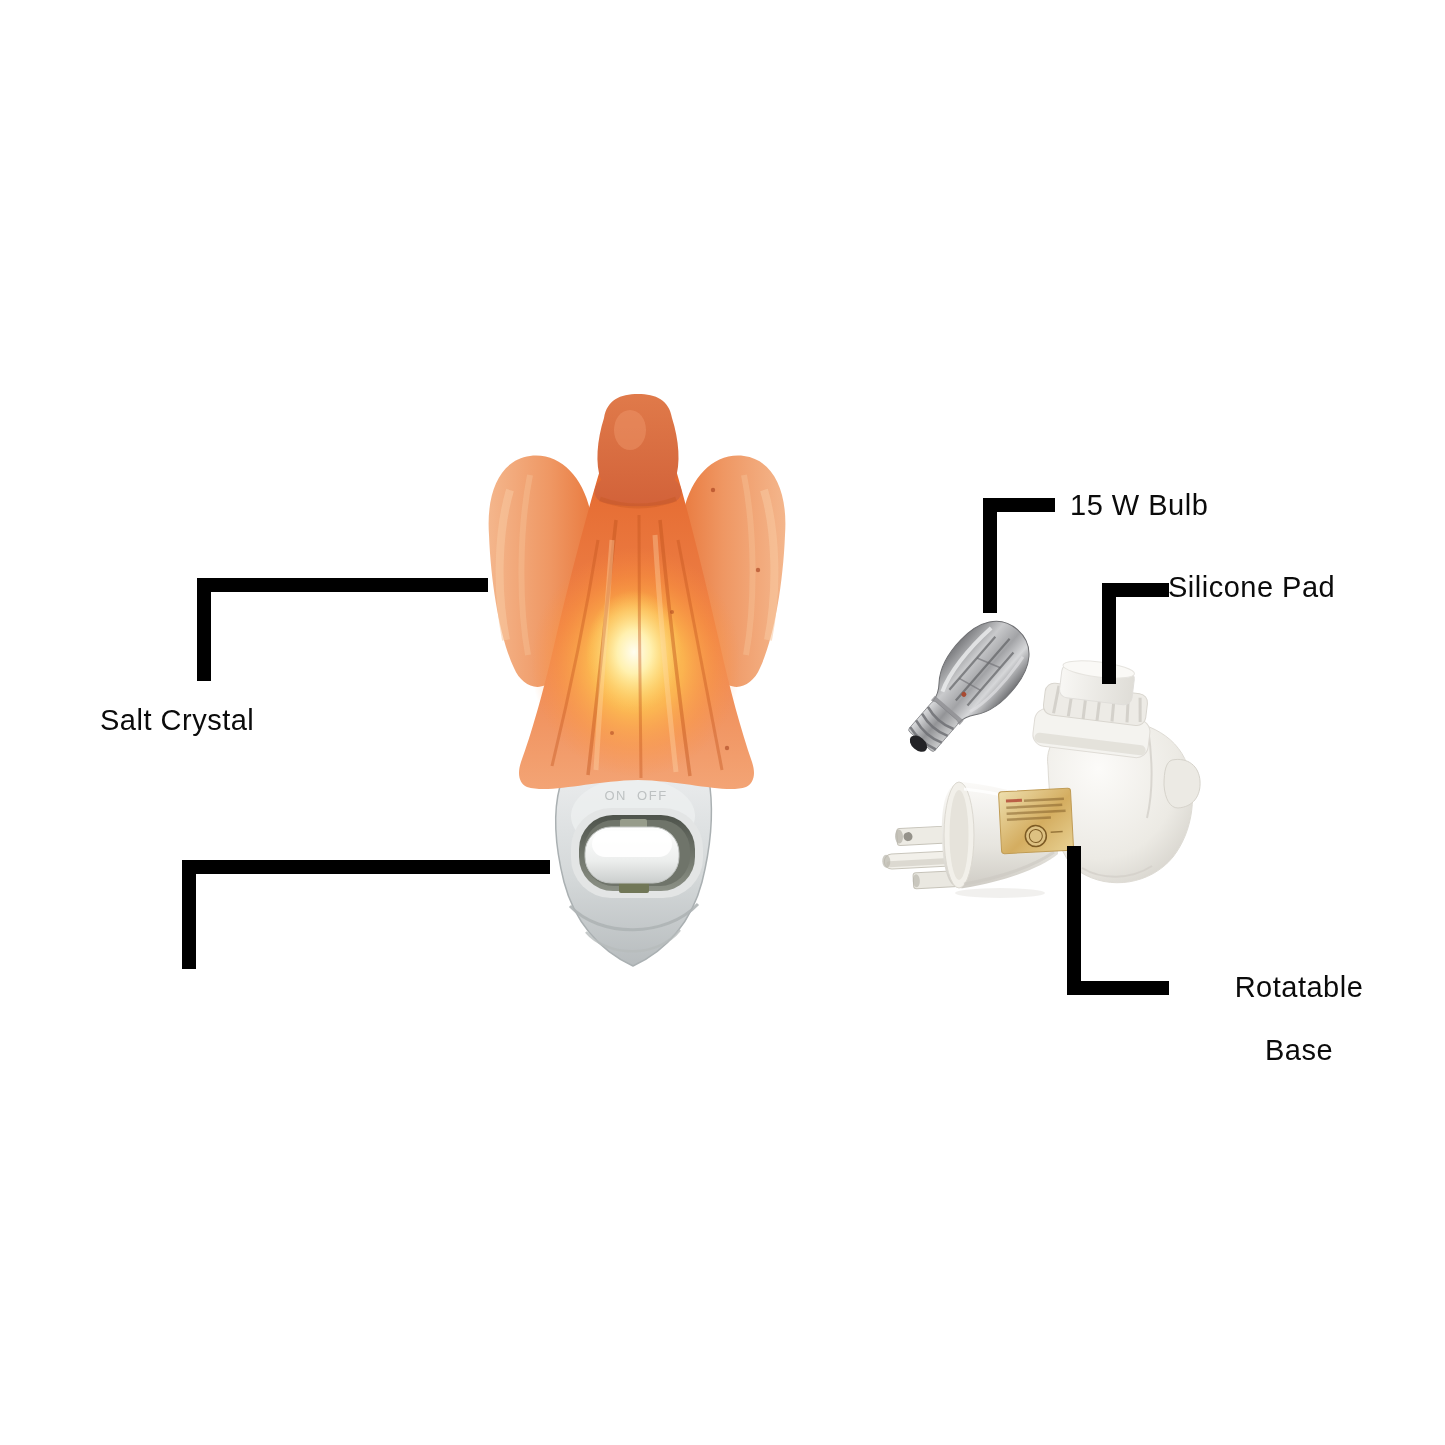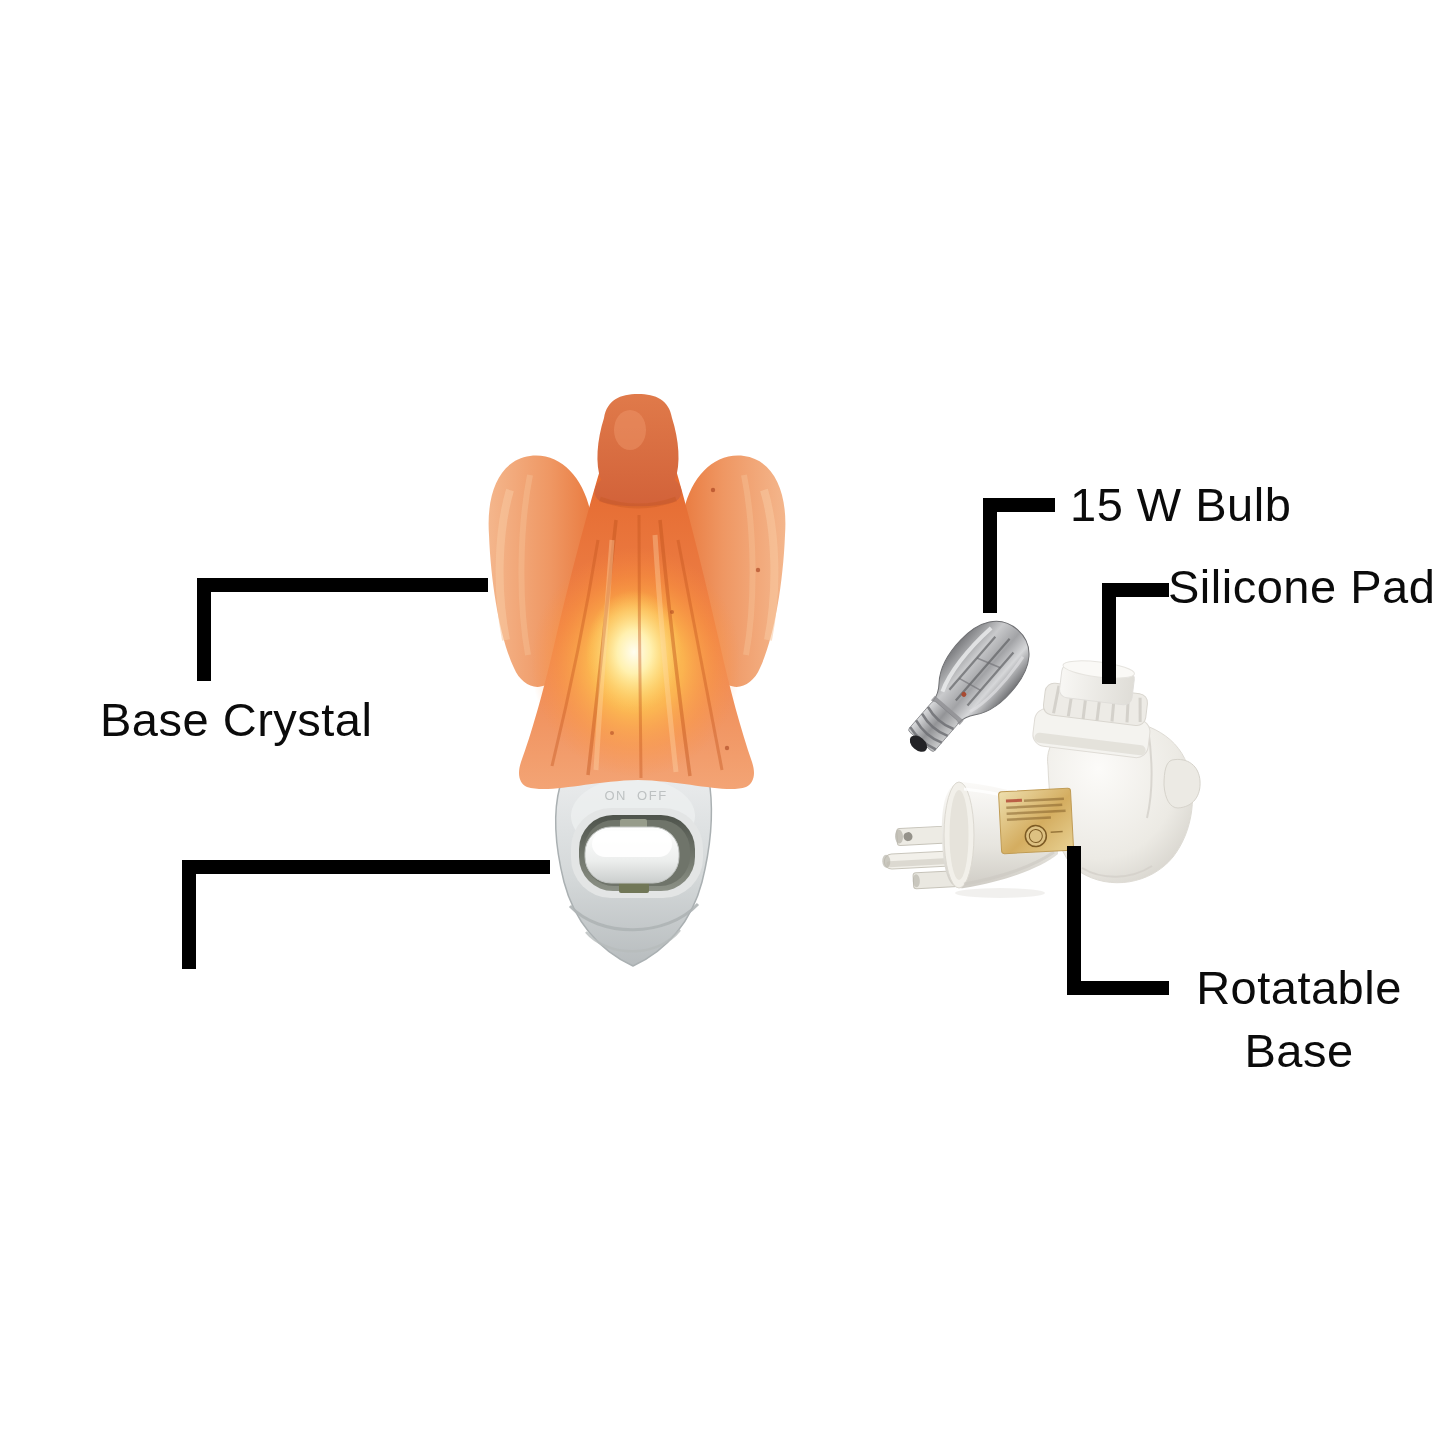--- a/index.html
+++ b/index.html
@@ -3,21 +3,21 @@
 <meta charset="utf-8">
 <style>
   html,body{margin:0;padding:0;background:#ffffff;}
   .stage{
     position:relative;width:1445px;height:1445px;background:#ffffff;
     font-family:"Liberation Sans",sans-serif;overflow:hidden;
   }
   .art{position:absolute;}
   .seg{position:absolute;background:#000000;}
   .callout-label{
-    position:absolute;font-size:47px;line-height:52px;letter-spacing:0.5px;
+    position:absolute;font-size:29px;line-height:52px;letter-spacing:0.5px;
     color:#0b0b0b;white-space:nowrap;
   }
   .callout-label.two-line{text-align:center;line-height:63px;width:232px;white-space:normal;}
   .callout-label.two-line span{display:block;}
 </style>
 </head>
 <body>
 
 <div class="stage">
 
@@ -251,21 +251,21 @@
 
   <div class="seg" style="left:983px;top:498px;width:72px;height:14px"></div>
   <div class="seg" style="left:983px;top:498px;width:14px;height:115px"></div>
 
   <div class="seg" style="left:1102px;top:583px;width:67px;height:14px"></div>
   <div class="seg" style="left:1102px;top:583px;width:14px;height:101px"></div>
 
   <div class="seg" style="left:1067px;top:846px;width:14px;height:149px"></div>
   <div class="seg" style="left:1067px;top:981px;width:102px;height:14px"></div>
 
-  <div class="callout-label" style="left:100px;top:694px">Base Crystal</div>
+  <div class="callout-label" style="left:100px;top:694px">Salt Crystal</div>
 
 
   <div class="callout-label" style="left:1070px;top:479px">15 W Bulb</div>
 
   <div class="callout-label two-line" style="left:1183px;top:956px">
     <span>Rotatable</span>
     <span>Base</span>
   </div>
 
   <div class="callout-label" style="left:1168px;top:561px">Silicone Pad</div>

